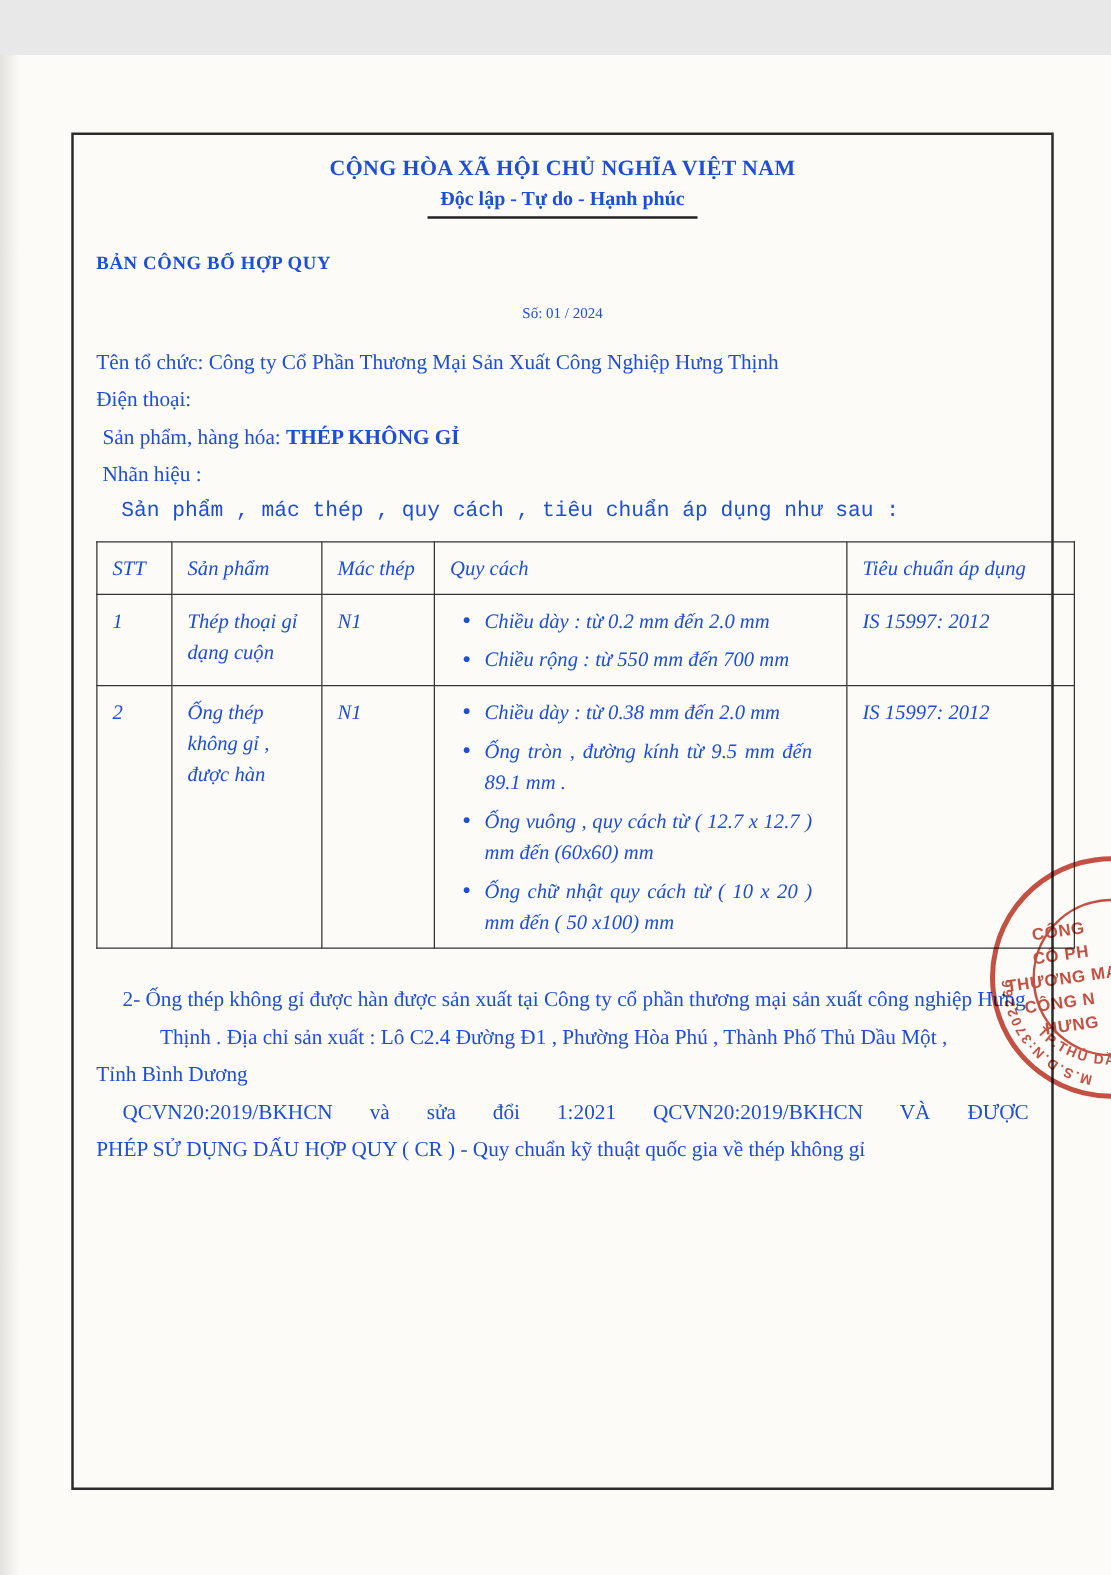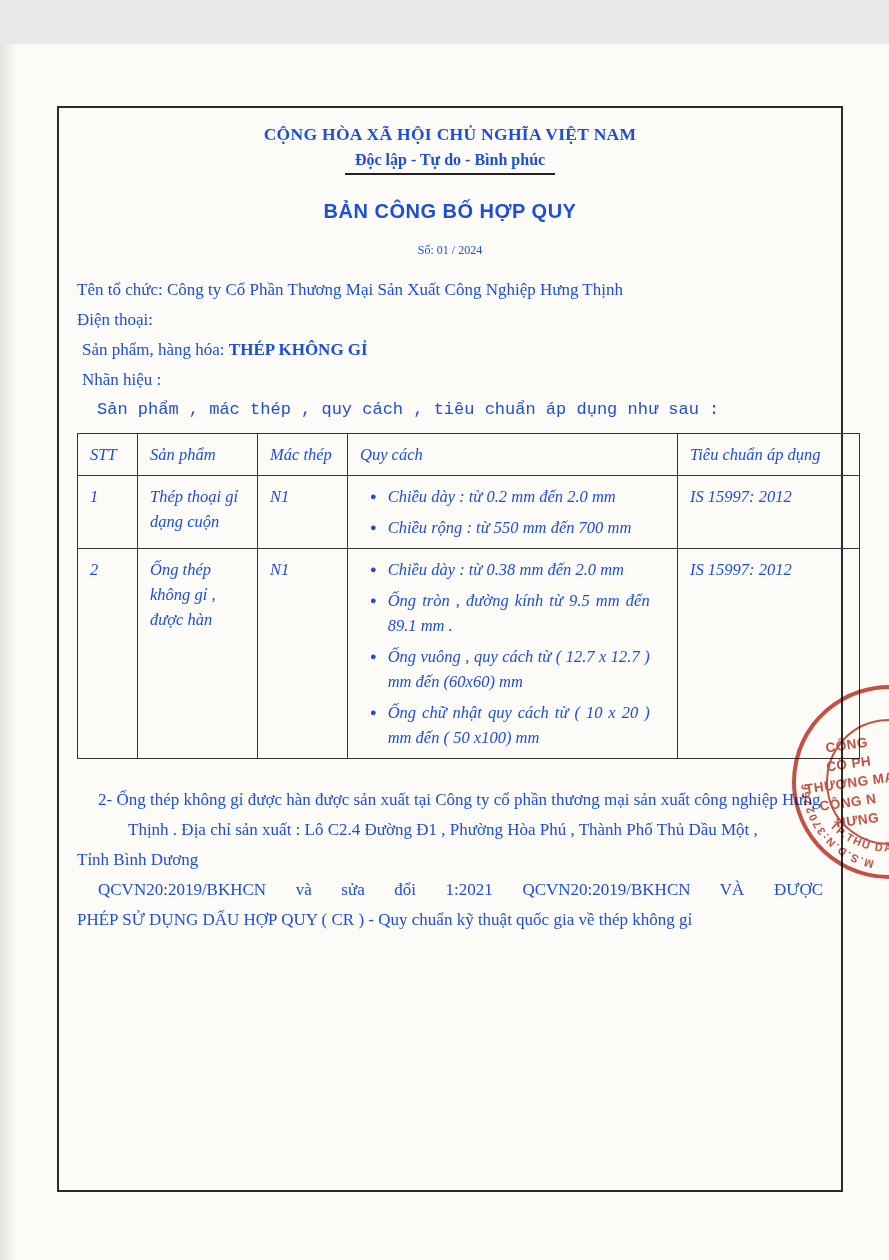--- a/index.html
+++ b/index.html
@@ -21,23 +21,23 @@
     position:absolute; left:57px; top:62px; width:786px; height:1086px;
     border:2px solid #2b2b2b; box-sizing:border-box;
   }
   .content { padding:14px 18px 0 18px; font-size:17px; line-height:30px; }
 
   .nat-title { text-align:center; font-weight:bold; font-size:17.5px; line-height:24px; letter-spacing:0.3px; }
   .motto { text-align:center; font-weight:bold; font-size:16px; line-height:22px; margin-top:3px; }
   .motto span { display:inline-block; border-bottom:2px solid #222; padding:0 10px 2px 10px; }
 
   .doc-title {
-    margin:22px 0 0 0; text-align:center;
-    font-family:Liberation Sans, sans-serif; font-weight:700;
-    font-size:20px; line-height:28px; letter-spacing:0.5px;
+    margin:22px 0 0 0; 
+    font-family:Liberation Serif, serif; font-weight:700;
+    font-size:15px; line-height:28px; letter-spacing:0.5px;
   }
   .doc-number { text-align:center; font-size:12px; margin-top:12px; line-height:26px; }
 
   .info { margin-top:12px; }
   .info p { margin:0; }
   .indent-sm { padding-left:5px; }
   .indent-md { padding-left:20px;font-family:Liberation Mono, monospace; }
 
   table.conf {
     margin-top:8px; width:100%; border-collapse:collapse; table-layout:fixed;
@@ -74,21 +74,21 @@
 </head>
 <body>
 
 <div class="page">
 
   <div class="frame">
     <div class="content">
 
       <div class="nat-title">CỘNG HÒA XÃ HỘI CHỦ NGHĨA VIỆT NAM</div>
       <div class="motto">
-        <span>Độc lập - Tự do - Bình phúc</span>
+        <span>Độc lập - Tự do - Hạnh phúc</span>
       </div>
 
       <h1 class="doc-title">BẢN CÔNG BỐ HỢP QUY</h1>
       <div class="doc-number">Số: 01 / 2024</div>
 
       <div class="info">
         <p>Tên tổ chức: Công ty Cổ Phần Thương Mại Sản Xuất Công Nghiệp Hưng Thịnh</p>
         <p>Điện thoại:</p>
         <p class="indent-sm"><span>Sản phẩm, hàng hóa:</span> <b>THÉP KHÔNG GỈ</b></p>
         <p class="indent-sm">Nhãn hiệu :</p>

